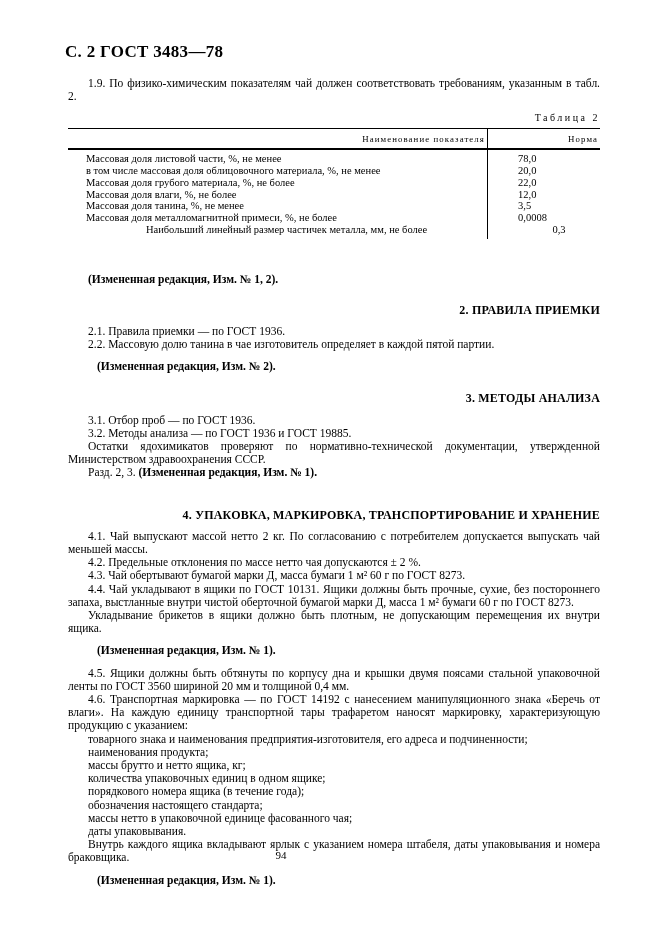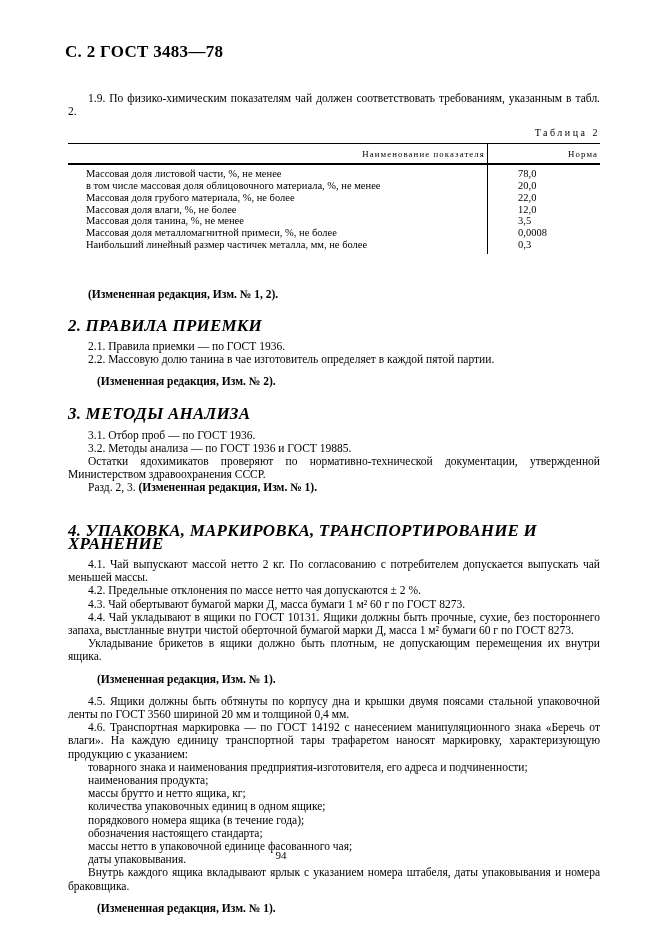--- a/index.html
+++ b/index.html
@@ -9,46 +9,46 @@
     background:#ffffff;
     font-family:"Liberation Serif","DejaVu Serif",serif;
     color:#000;
     overflow:hidden;
   }
   .running-head{
     position:absolute;left:65px;top:42px;
     font-size:17px;font-weight:bold;letter-spacing:.3px;
   }
   .content{
-    position:absolute;left:68px;top:92px;width:532px;
+    position:absolute;left:68px;top:77px;width:532px;
     font-size:11.5px;line-height:13.2px;
   }
   .para{text-align:justify;text-indent:20px;margin:0;}
   .note{font-weight:bold;text-indent:20px;margin:9px;}
   .section-heading{
-    text-align:left;font-weight:bold;font-size:17px;
-    margin:17px 0 8px 0;letter-spacing:.2px;font-style:italic;
+    text-align:right;font-weight:bold;font-size:12px;
+    margin:17px 0 8px 0;letter-spacing:.2px;
   }
   .table-caption{
     text-align:right;font-size:10px;letter-spacing:2.5px;
     margin-top:8px;line-height:13px;
   }
   .gost-table{margin-top:4px;}
   .t-row{display:grid;grid-template-columns:419px 113px;}
   .t-head{border-top:1px solid #000;border-bottom:2.5px solid #000;}
   .t-head .cell{
     text-align:right;font-size:8.8px;letter-spacing:1.1px;
     padding:5px 2px 4px 2px;line-height:10px;
   }
   .cell-norm{border-left:1px solid #000;}
   .t-body .cell-name{padding-left:18px;}
   .t-body .cell{font-size:10.5px;line-height:11.7px;}
   .t-body .cell-norm{padding-left:30px;}
   .t-body .t-row:first-child .cell{padding-top:3px;}
-  .t-body .t-row:last-child .cell{padding-bottom:4px;}
+  .t-body .t-row:last-child .cell{padding-bottom:4px;text-align:center;}
   .table-note{font-weight:bold;text-indent:20px;margin-top:34px;}
   .plain-list div{text-indent:20px;}
   .mt19{margin-top:19px;}
   .mt15{margin-top:29px;}
   .page-number{
     position:absolute;left:0;top:849px;width:562px;
     text-align:center;font-size:11px;
   }
 </style>
 </head>

